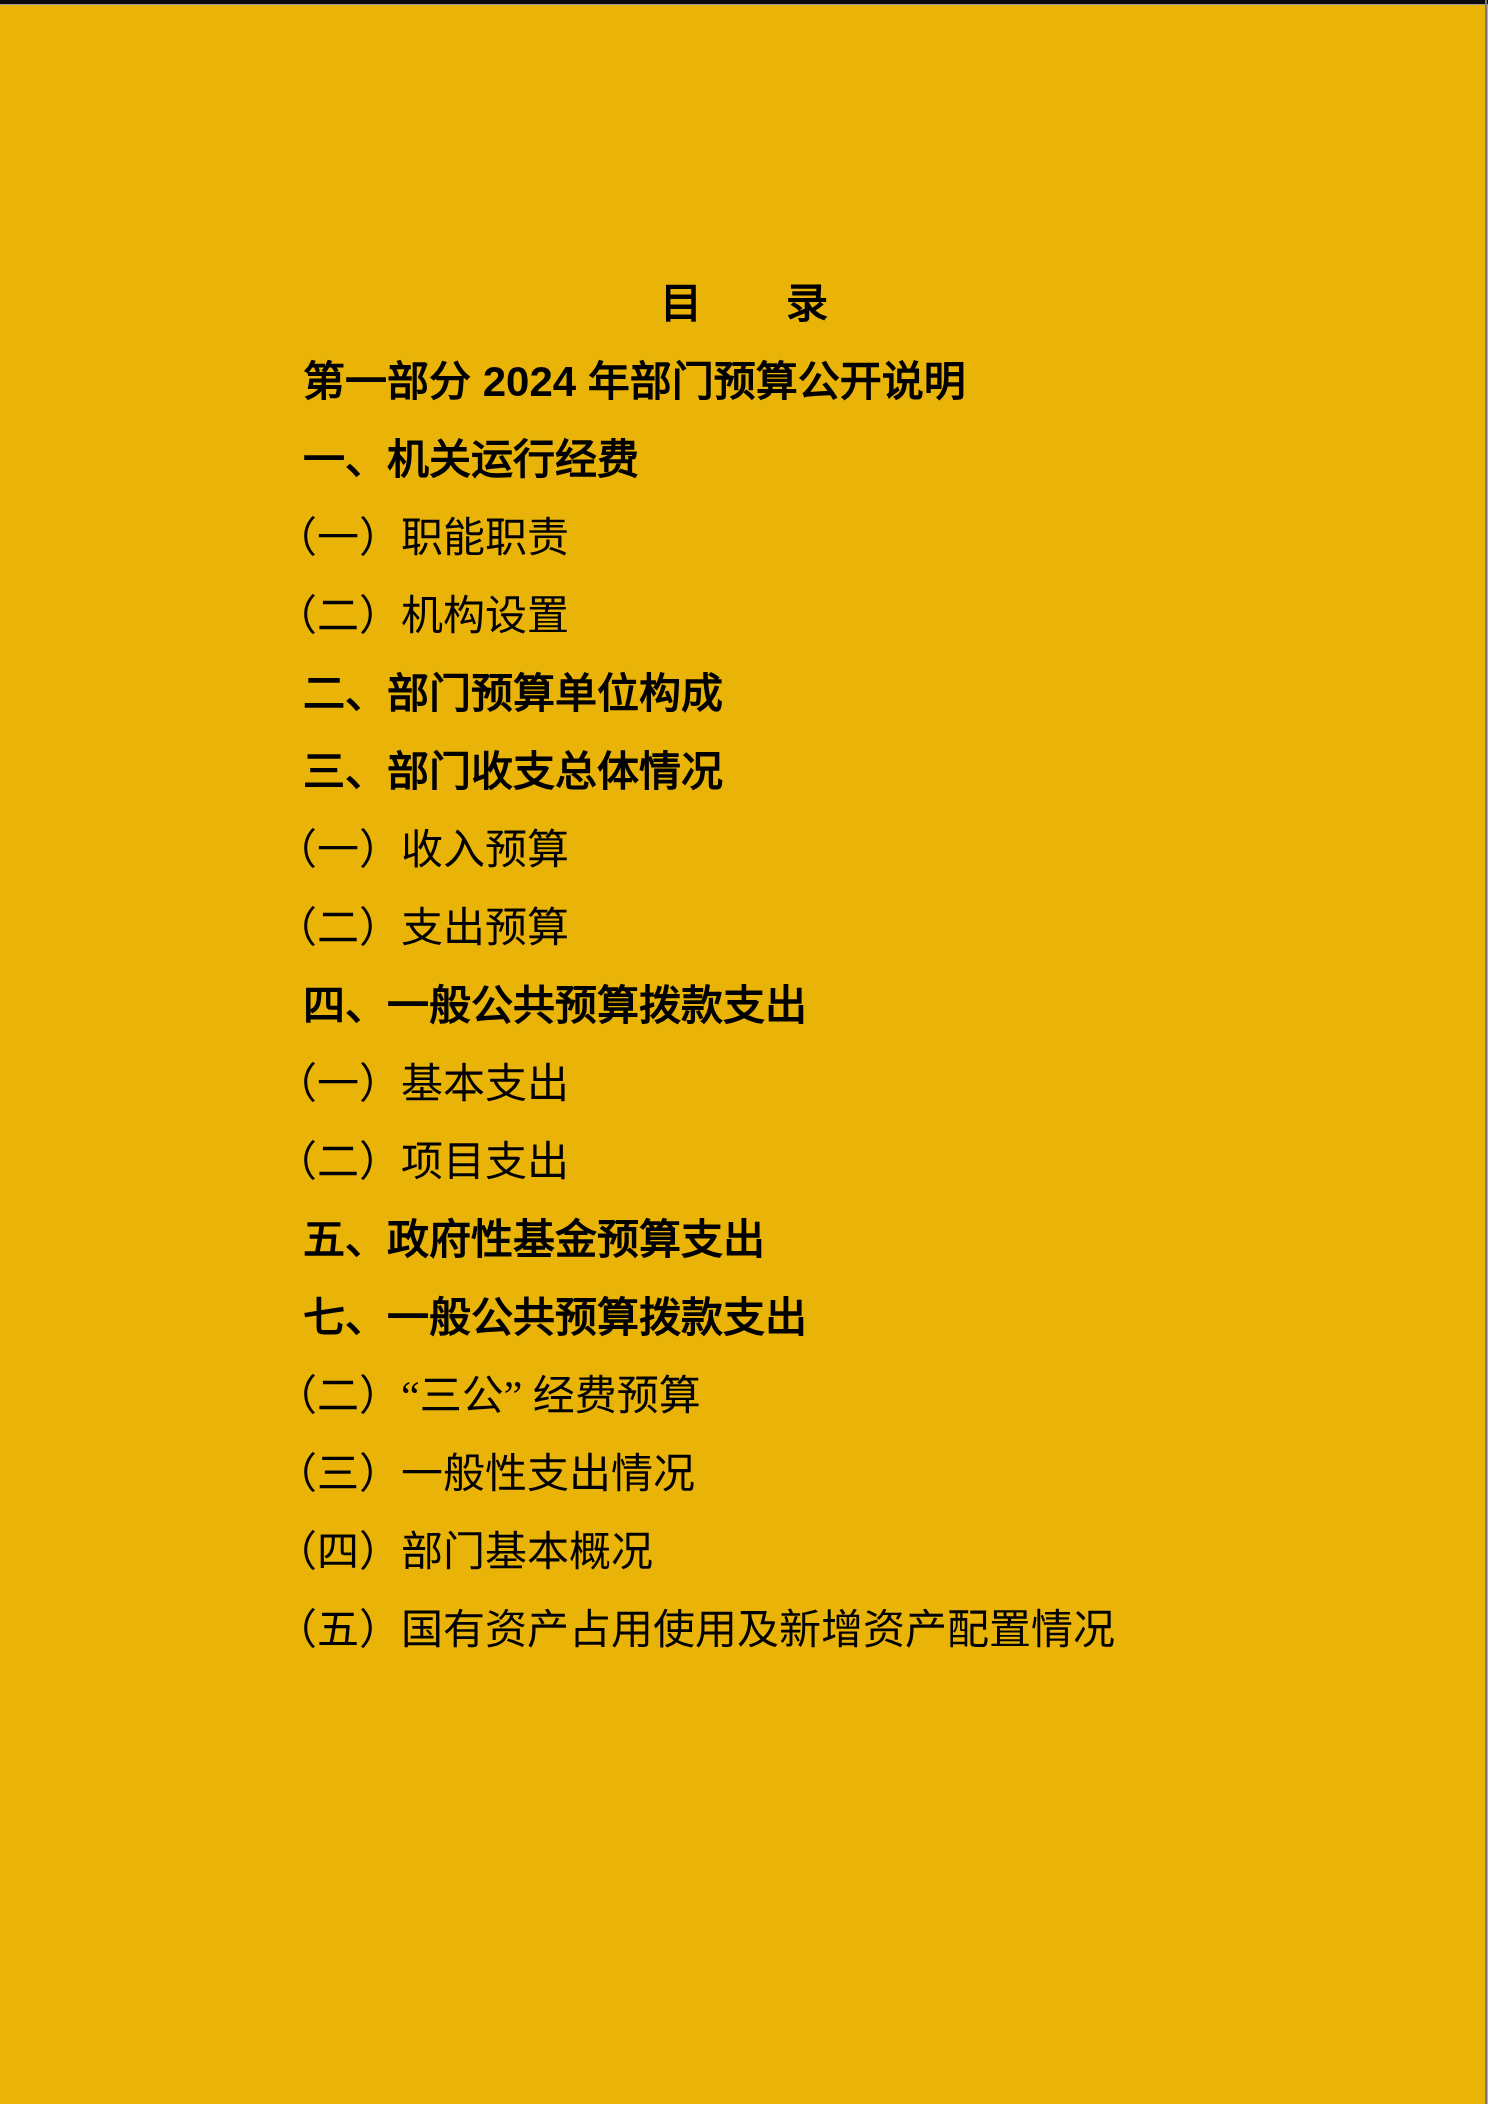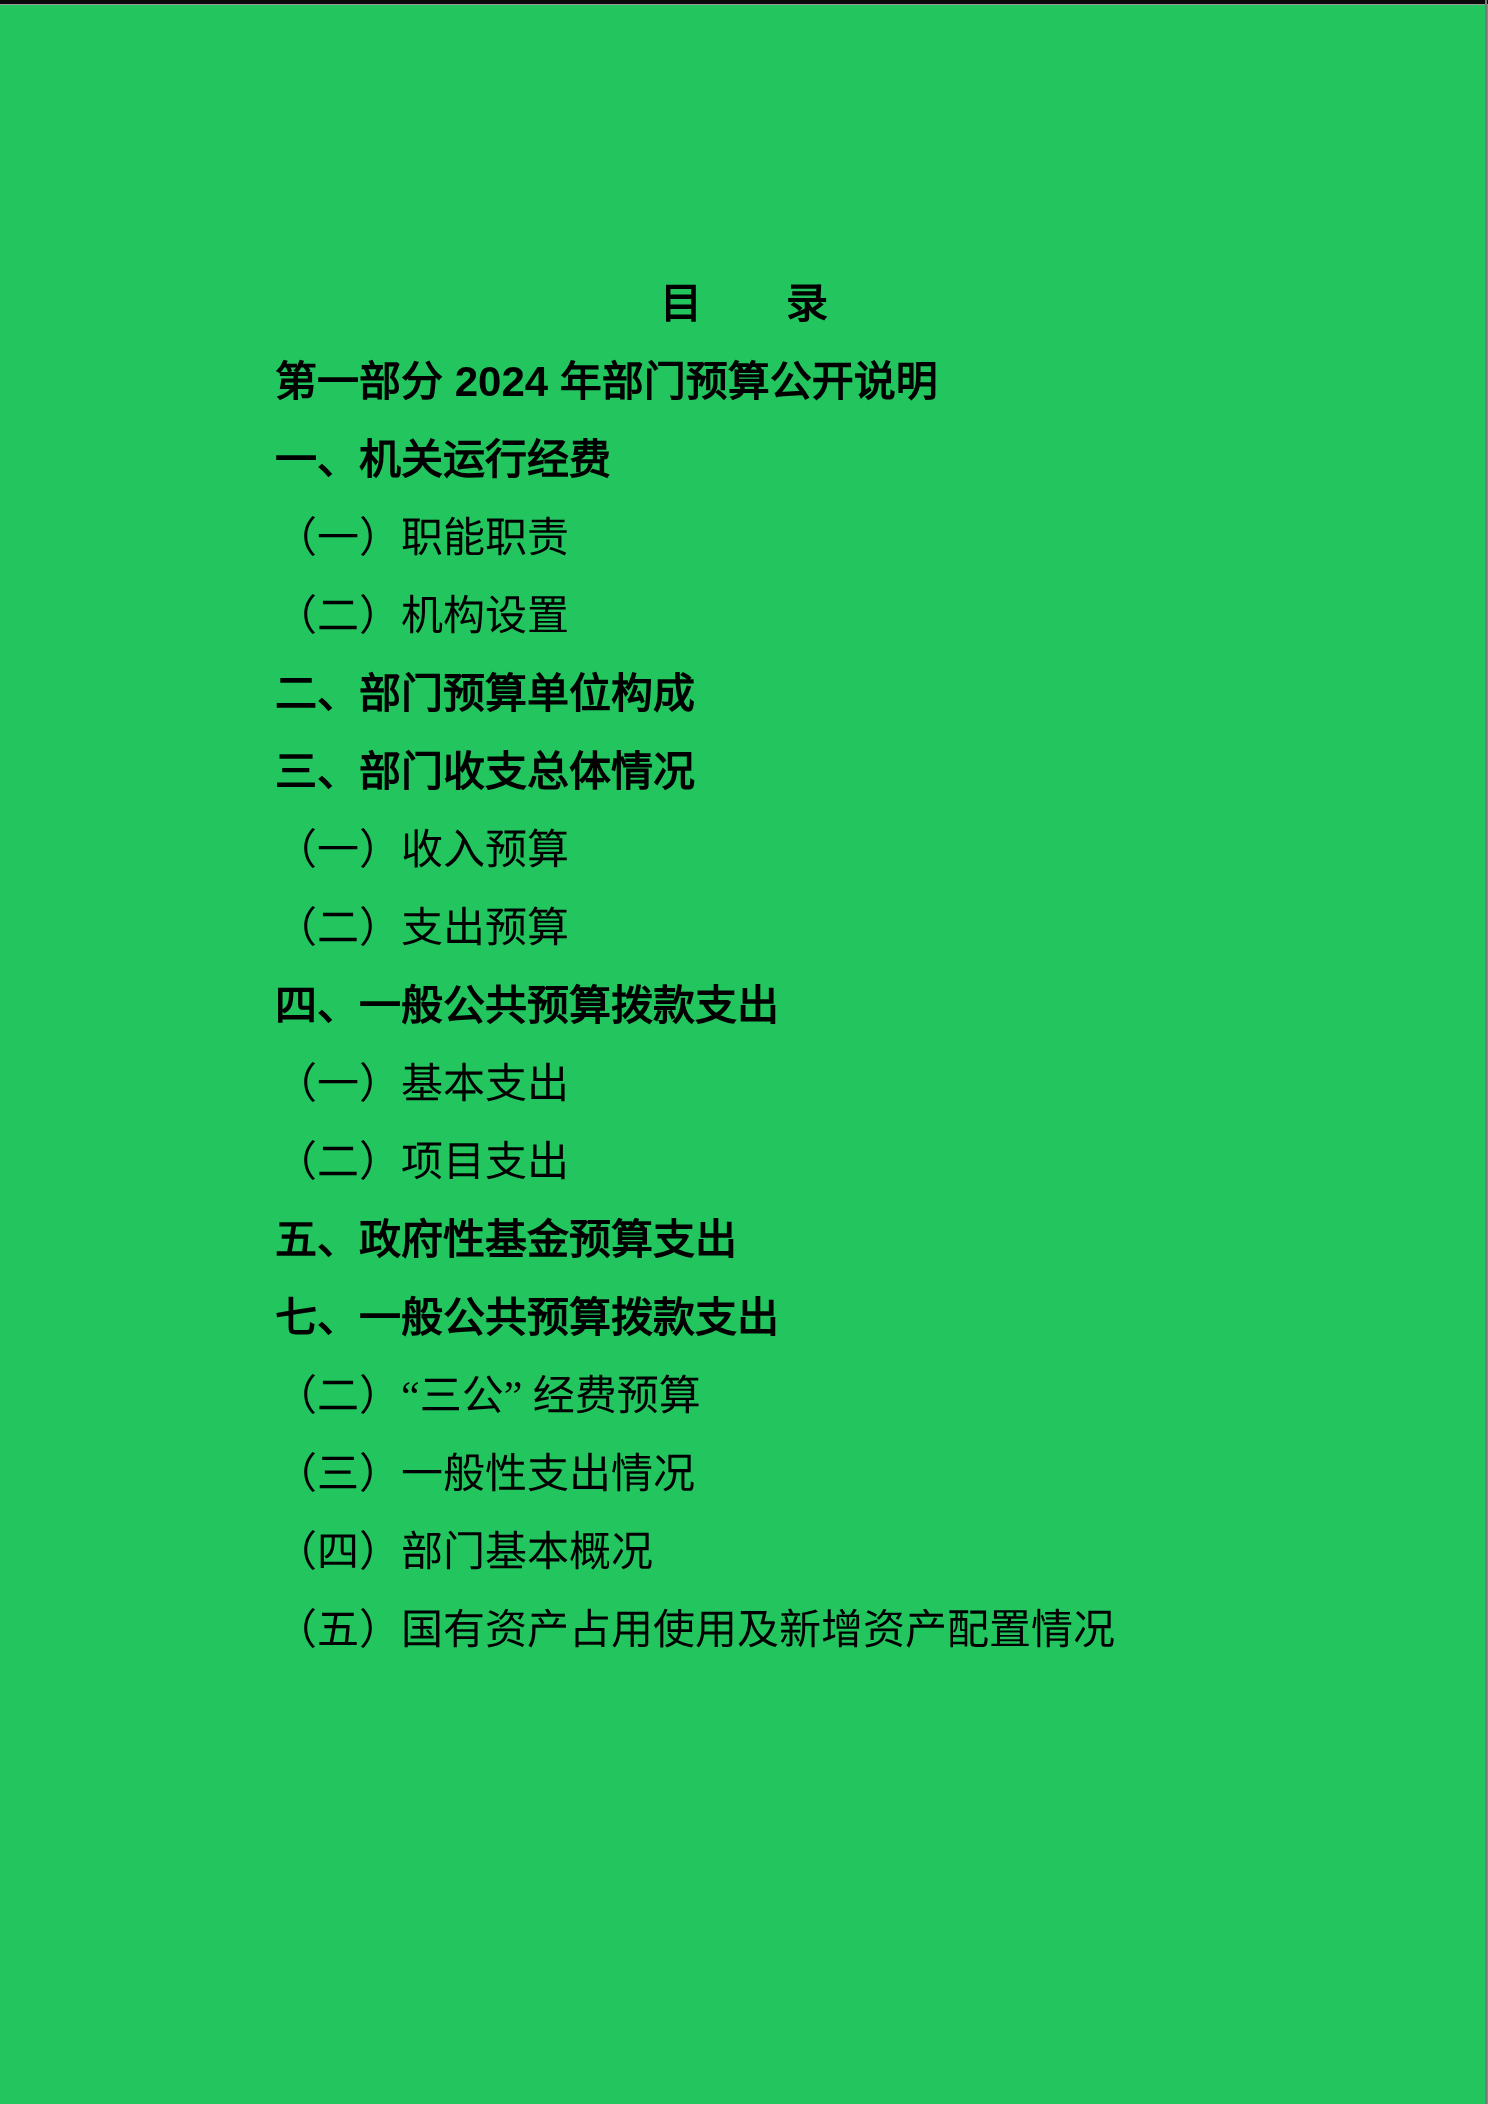--- a/index.html
+++ b/index.html
@@ -4,21 +4,21 @@
 <style>
   html, body {
     margin: 0;
     padding: 0;
     background: #ffffff;
   }
   .page {
     position: relative;
     width: 1488px;
     height: 2104px;
-    background: #22c55e;
+    background: #eab308;
     overflow: hidden;
     font-family: "Liberation Sans", sans-serif;
     color: #000000;
   }
   
   .top-edge {
     position: absolute;
     top: 0; left: 0;
     width: 100%;
     height: 4px;
@@ -53,20 +53,21 @@
     height: 42px;
     line-height: 42px;
     margin: 0 0 36px 0;
     white-space: nowrap;
     font-size: 42px;
   }
   .toc-line.part,
   .toc-line.chapter {
     font-family: "Liberation Sans", sans-serif;
     font-weight: 700;
+    margin-left: 28px;
   }
   .toc-line.item {
     font-family: "Liberation Serif", serif;
     font-weight: 400;
   }
 </style>
 </head>
 <body>
 
 <div class="page">

